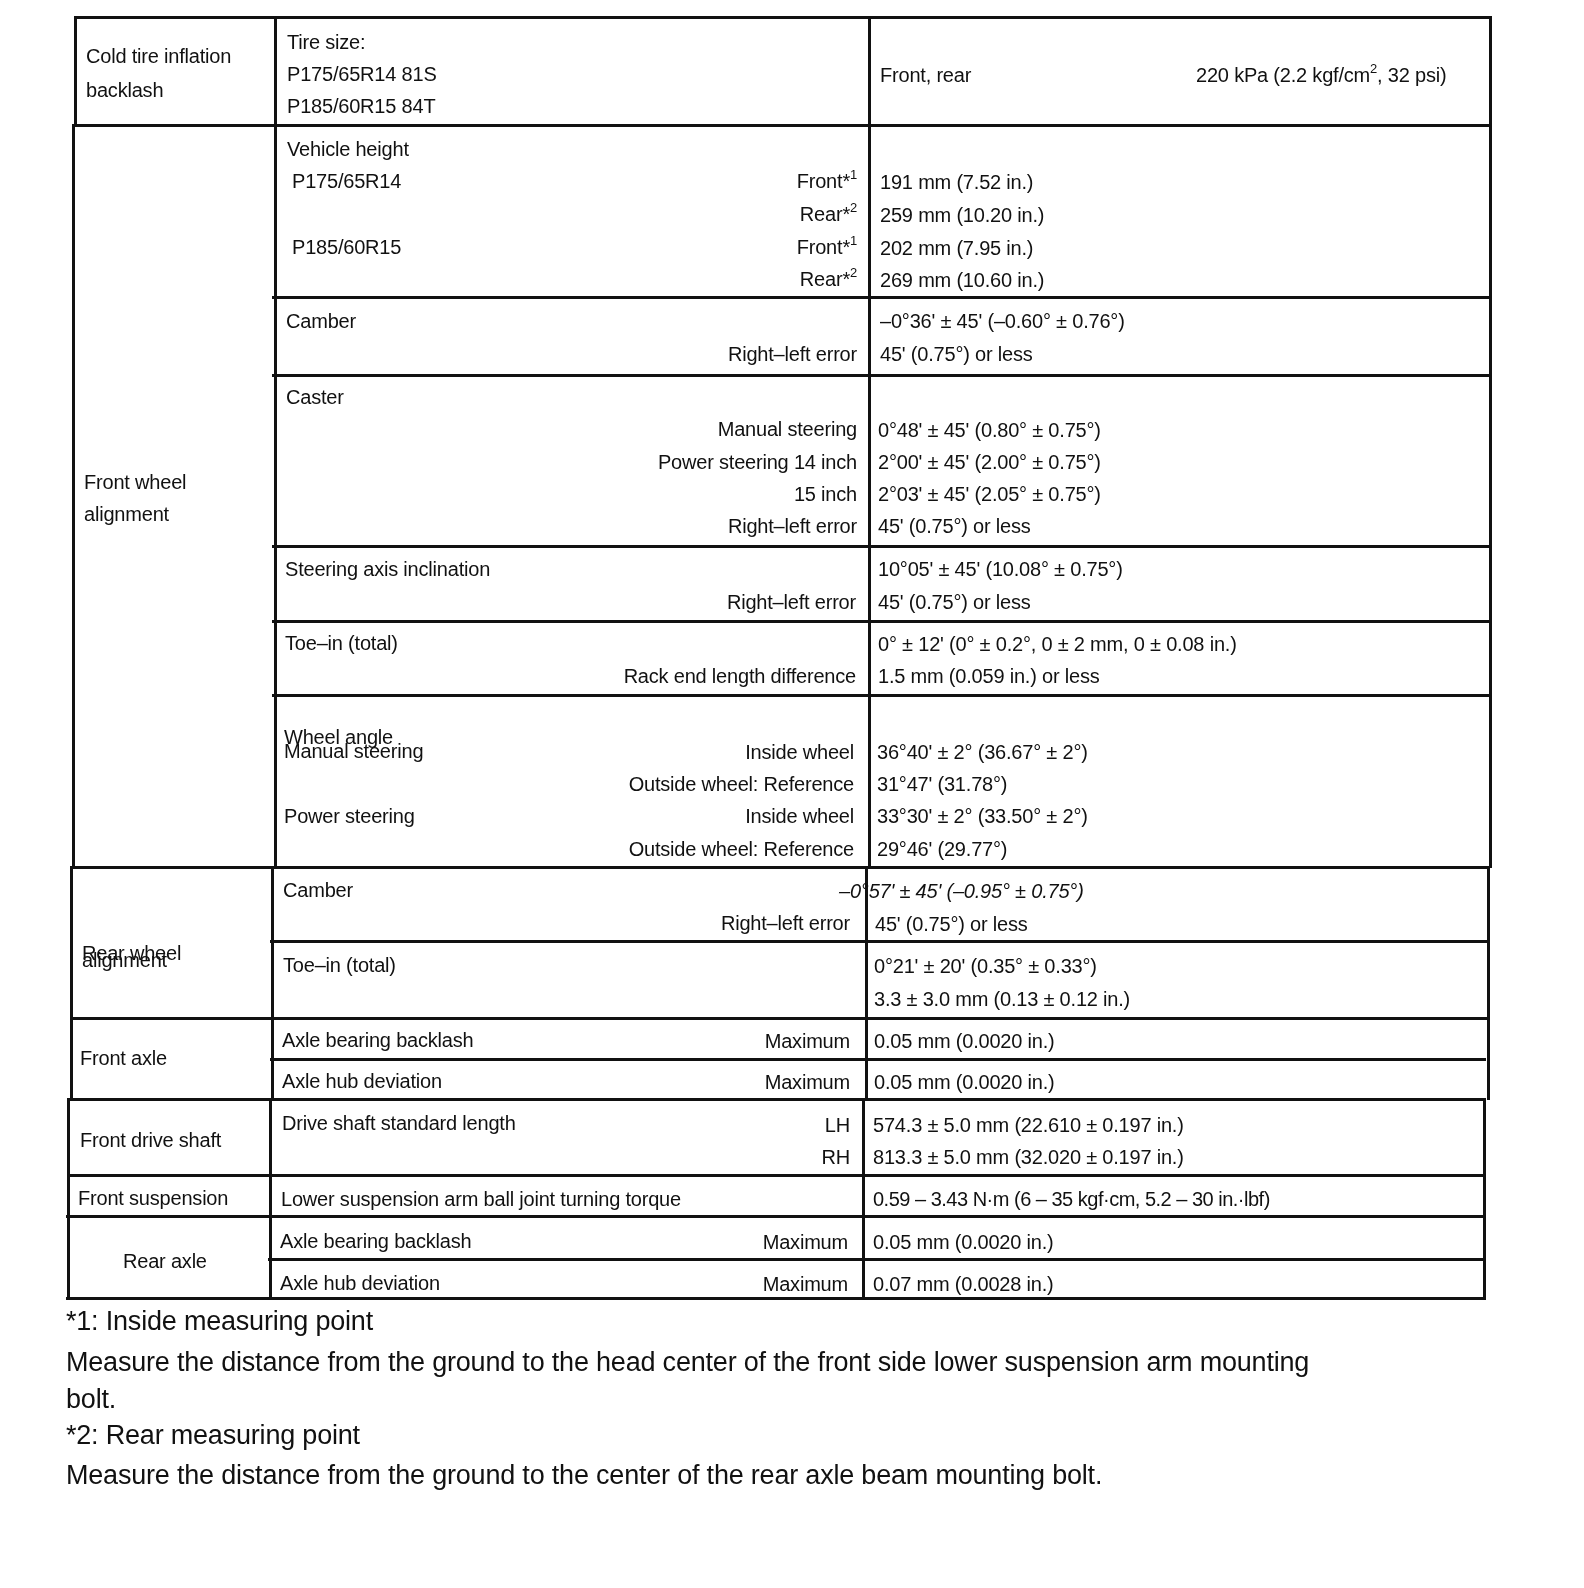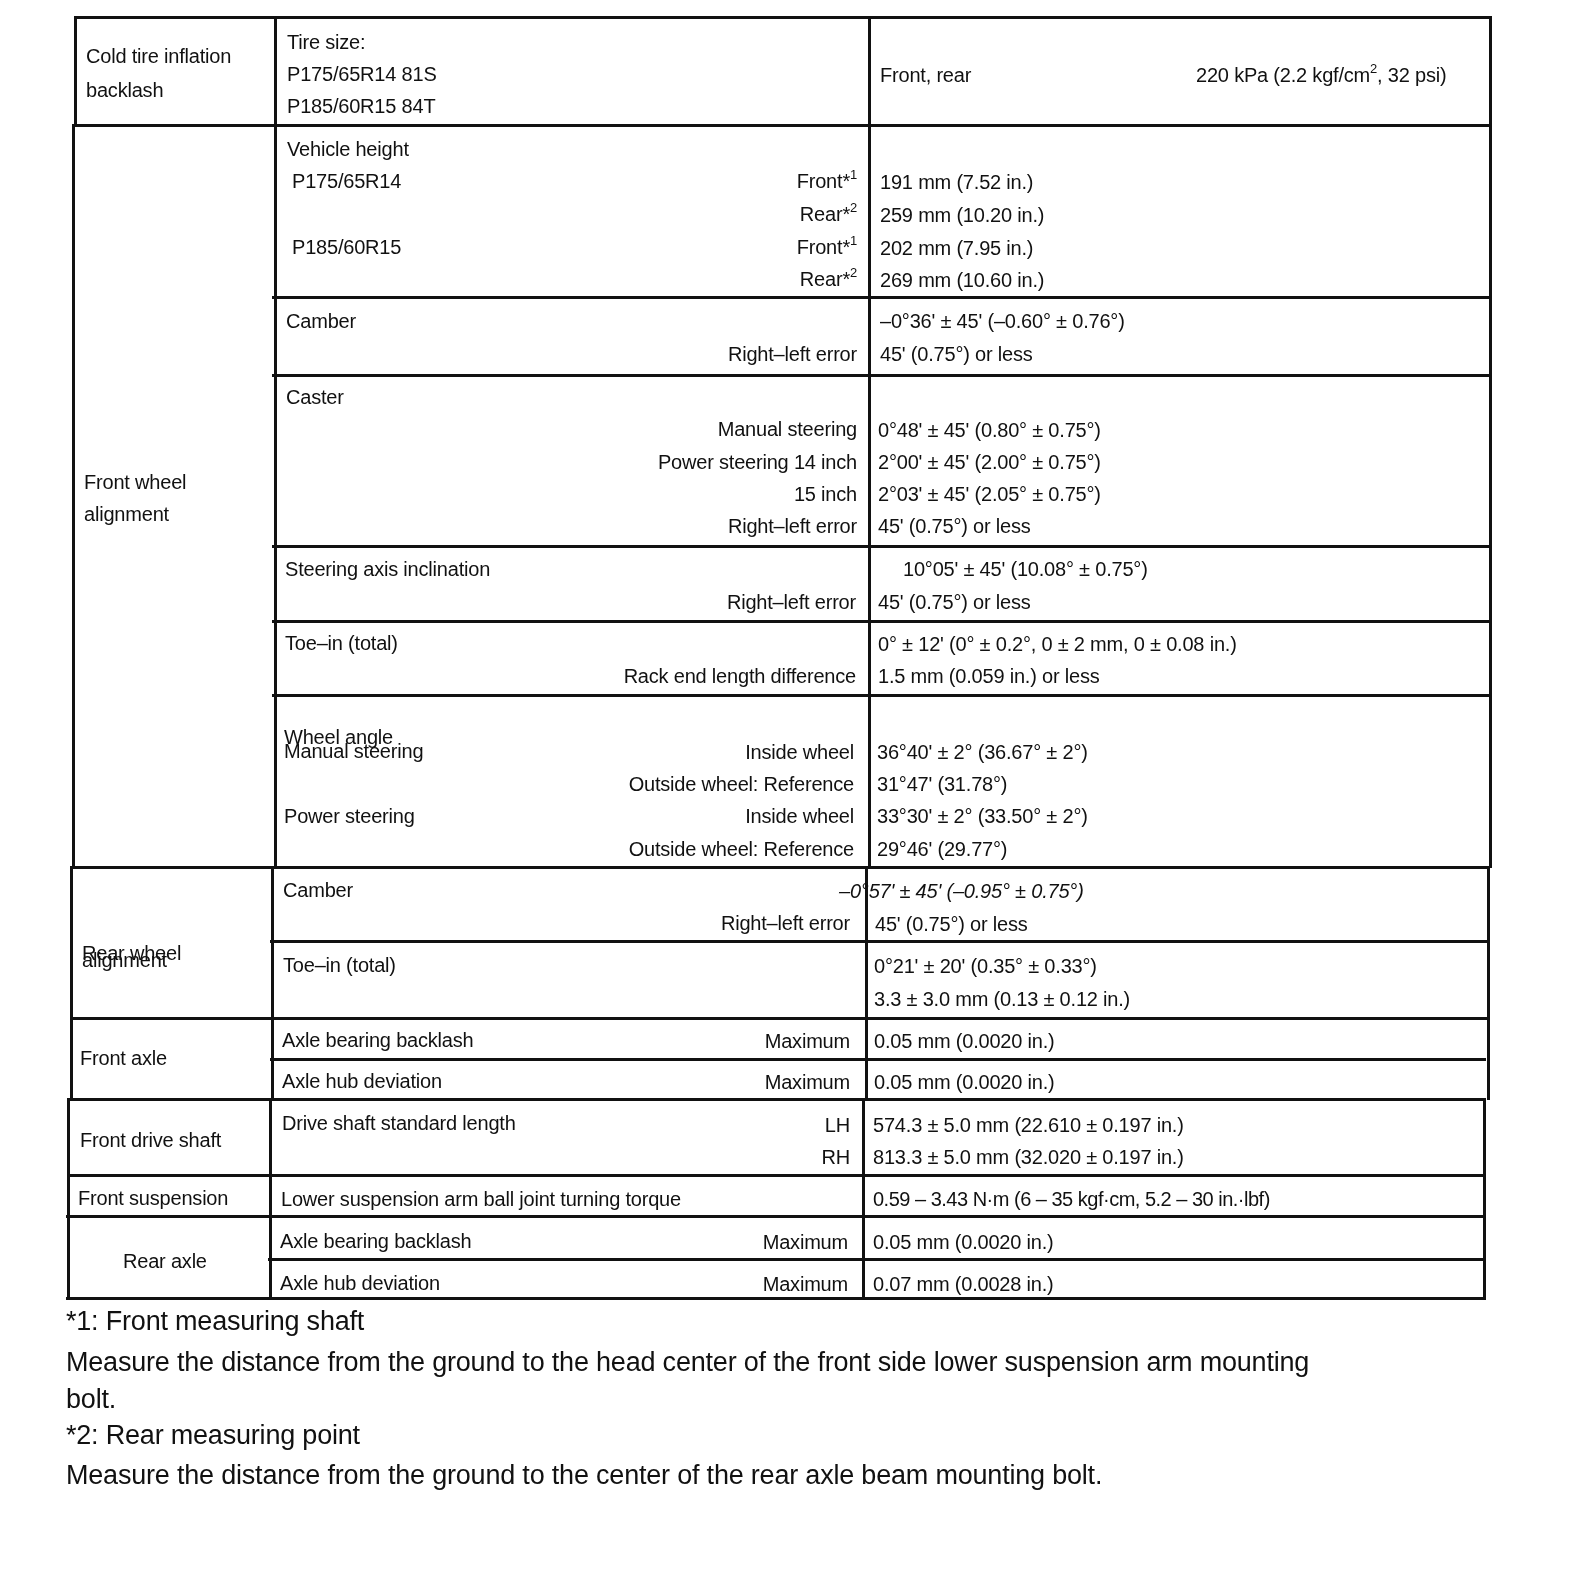--- a/index.html
+++ b/index.html
@@ -85,21 +85,21 @@
   <div class="t r" style="right:727px; top:450px;">Power steering 14 inch</div>
   <div class="t r" style="right:727px; top:482px;">15 inch</div>
   <div class="t r" style="right:727px; top:514px;">Right–left error</div>
   <div class="t" style="left:878px; top:418px;">0°48' ± 45' (0.80° ± 0.75°)</div>
   <div class="t" style="left:878px; top:450px;">2°00' ± 45' (2.00° ± 0.75°)</div>
   <div class="t" style="left:878px; top:482px;">2°03' ± 45' (2.05° ± 0.75°)</div>
   <div class="t" style="left:878px; top:514px;">45' (0.75°) or less</div>
 
   <div class="t" style="left:285px; top:557px;">Steering axis inclination</div>
   <div class="t r" style="right:728px; top:590px;">Right–left error</div>
-  <div class="t" style="left:878px; top:557px;margin-left:25px;">10°05' ± 45' (10.08° ± 0.75°)</div>
+  <div class="t" style="left:878px; top:557px;">10°05' ± 45' (10.08° ± 0.75°)</div>
   <div class="t" style="left:878px; top:590px;">45' (0.75°) or less</div>
 
   <div class="t" style="left:285px; top:631px;">Toe–in (total)</div>
   <div class="t r" style="right:728px; top:664px;">Rack end length difference</div>
   <div class="t" style="left:878px; top:632px;">0° ± 12' (0° ± 0.2°, 0 ± 2 mm, 0 ± 0.08 in.)</div>
   <div class="t" style="left:878px; top:664px;">1.5 mm (0.059 in.) or less</div>
 
   <div class="t" style="left:284px; top:707px;margin-top:18px;">Wheel angle</div>
   <div class="t" style="left:284px; top:739px;">Manual steering</div>
   <div class="t" style="left:284px; top:804px;">Power steering</div>
@@ -143,17 +143,17 @@
 
   <div class="t" style="left:78px; top:1249px;margin-left:45px;">Rear axle</div>
   <div class="t" style="left:280px; top:1229px;">Axle bearing backlash</div>
   <div class="t r" style="right:736px; top:1230px;">Maximum</div>
   <div class="t" style="left:873px; top:1230px;">0.05 mm (0.0020 in.)</div>
   <div class="t" style="left:280px; top:1271px;">Axle hub deviation</div>
   <div class="t r" style="right:736px; top:1272px;">Maximum</div>
   <div class="t" style="left:873px; top:1272px;">0.07 mm (0.0028 in.)</div>
 </div>
 
-<div class="foot" style="top:1304px;">*1: Front measuring shaft</div>
+<div class="foot" style="top:1304px;">*1: Inside measuring point</div>
 <div class="foot" style="top:1345px;">Measure the distance from the ground to the head center of the front side lower suspension arm mounting</div>
 <div class="foot" style="top:1382px;">bolt.</div>
 <div class="foot" style="top:1418px;">*2: Rear measuring point</div>
 <div class="foot" style="top:1458px;">Measure the distance from the ground to the center of the rear axle beam mounting bolt.</div>
 
 </body></html>

